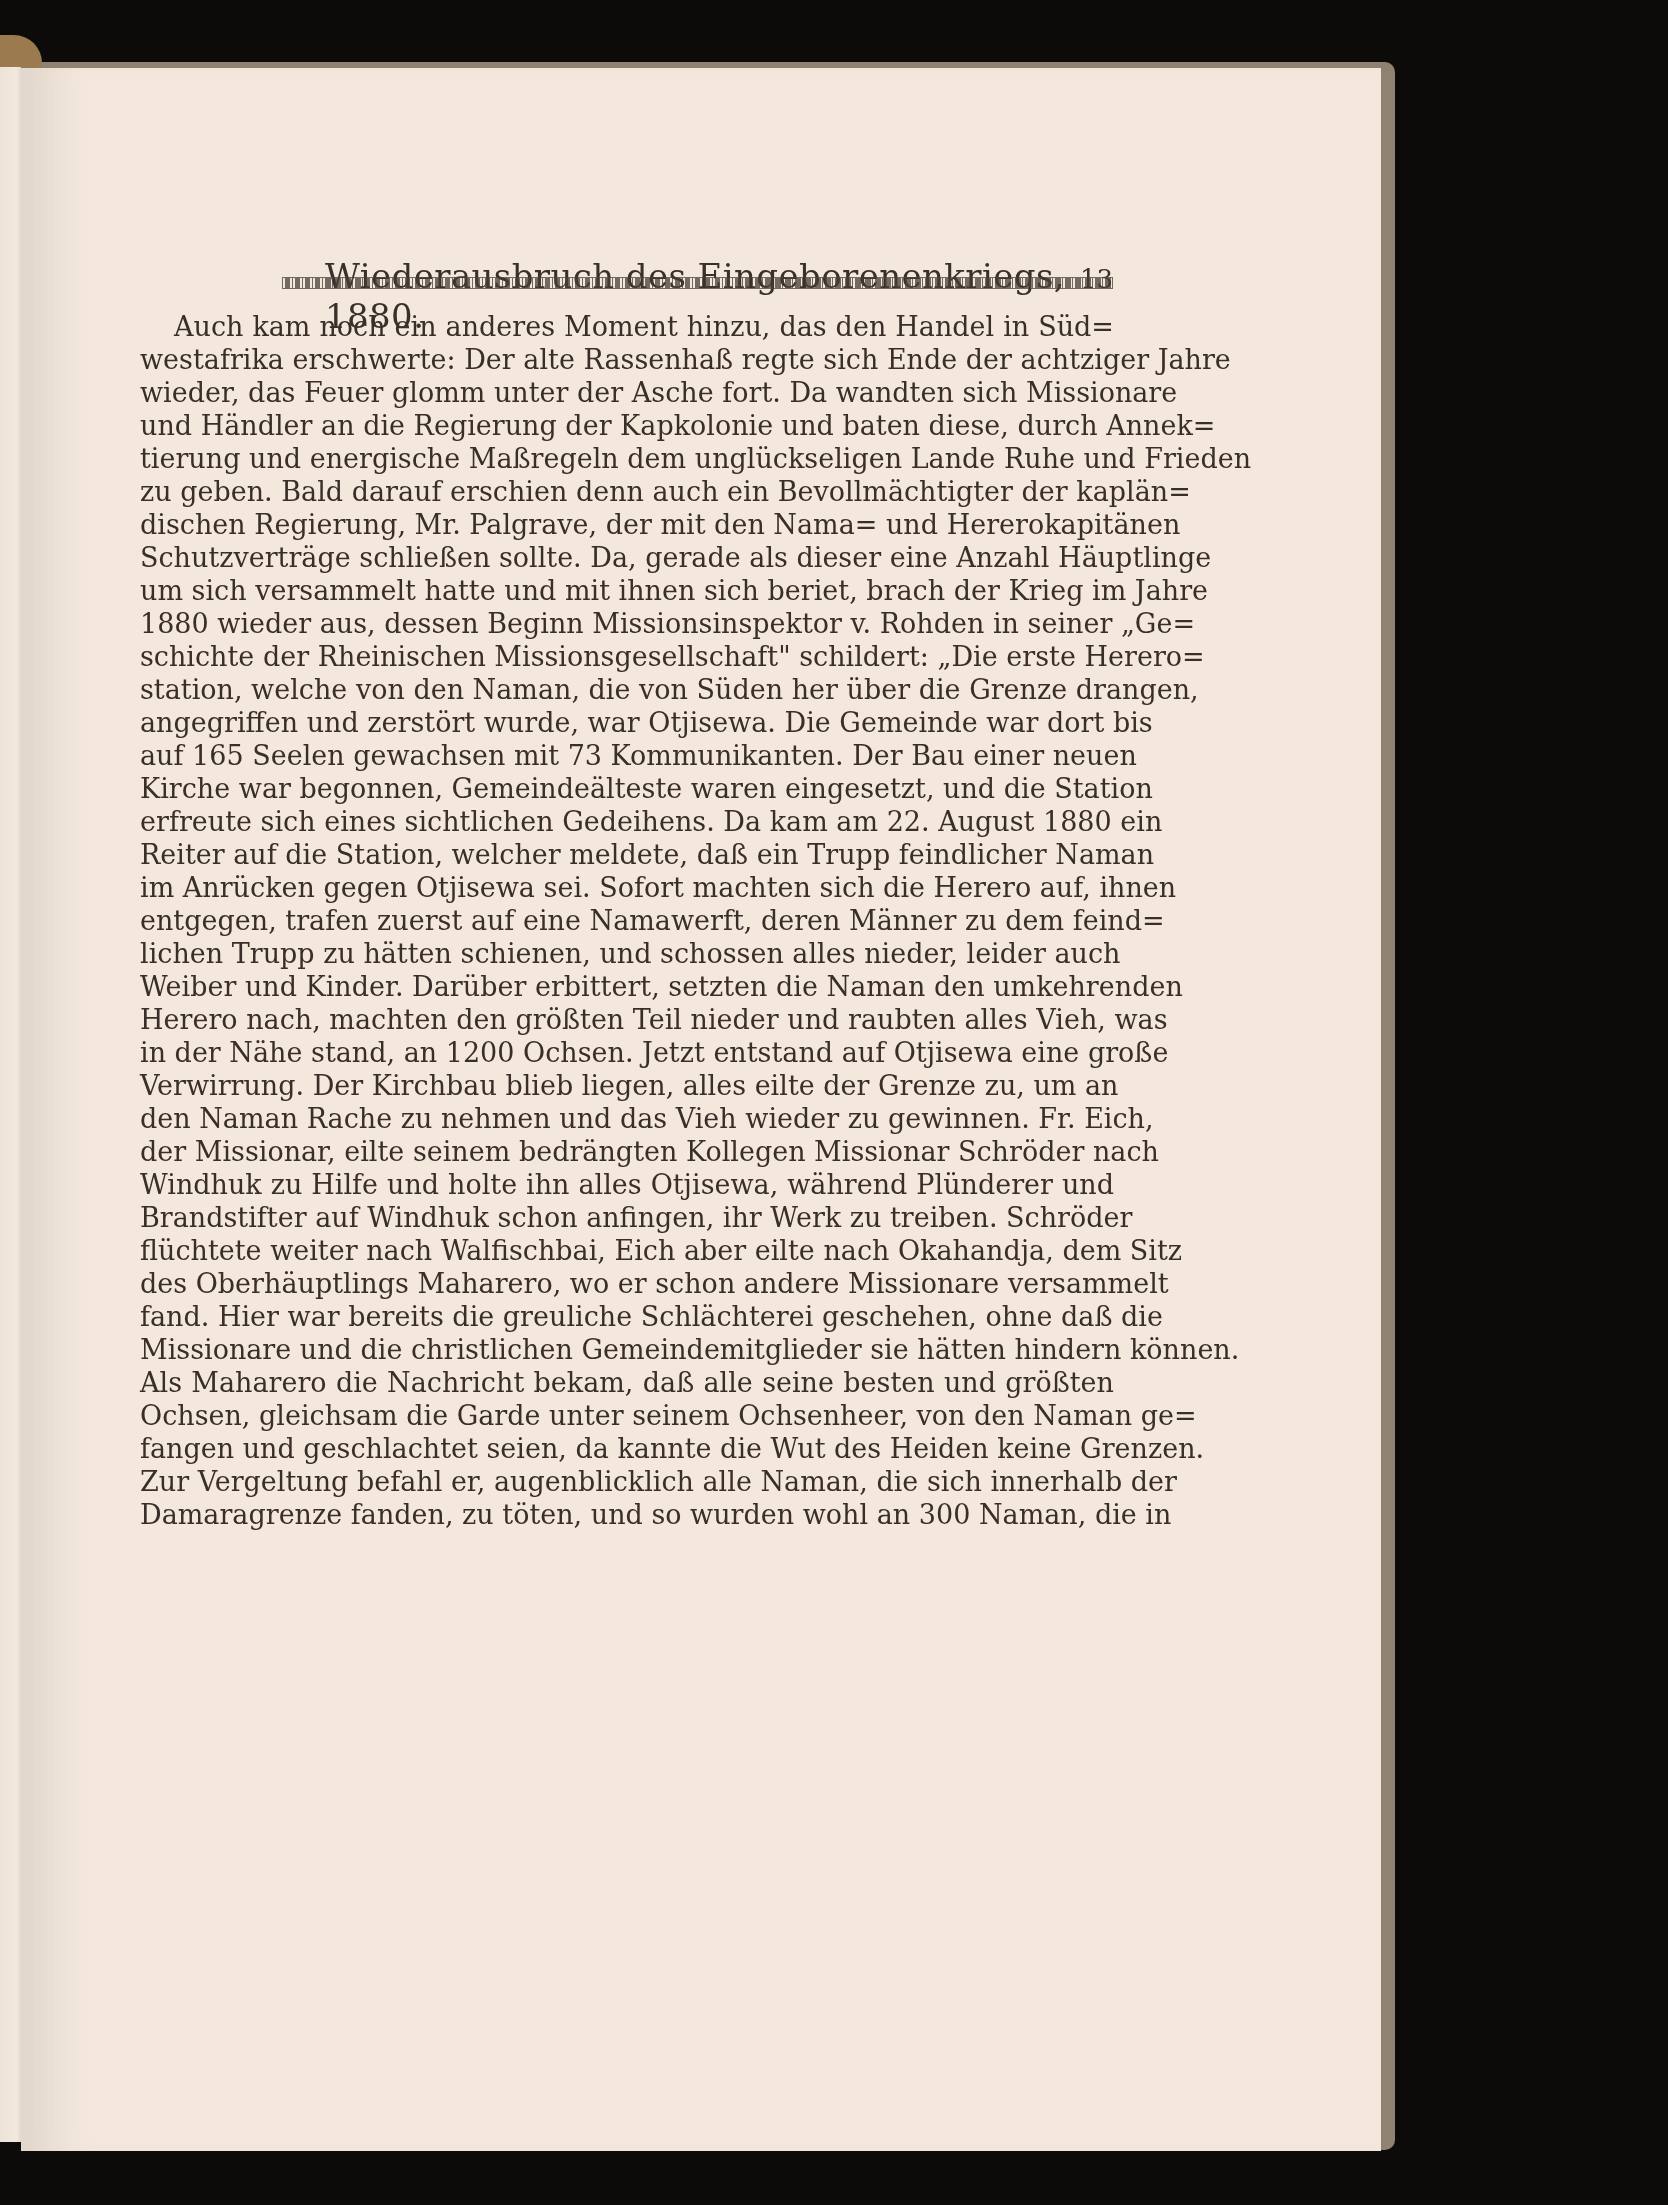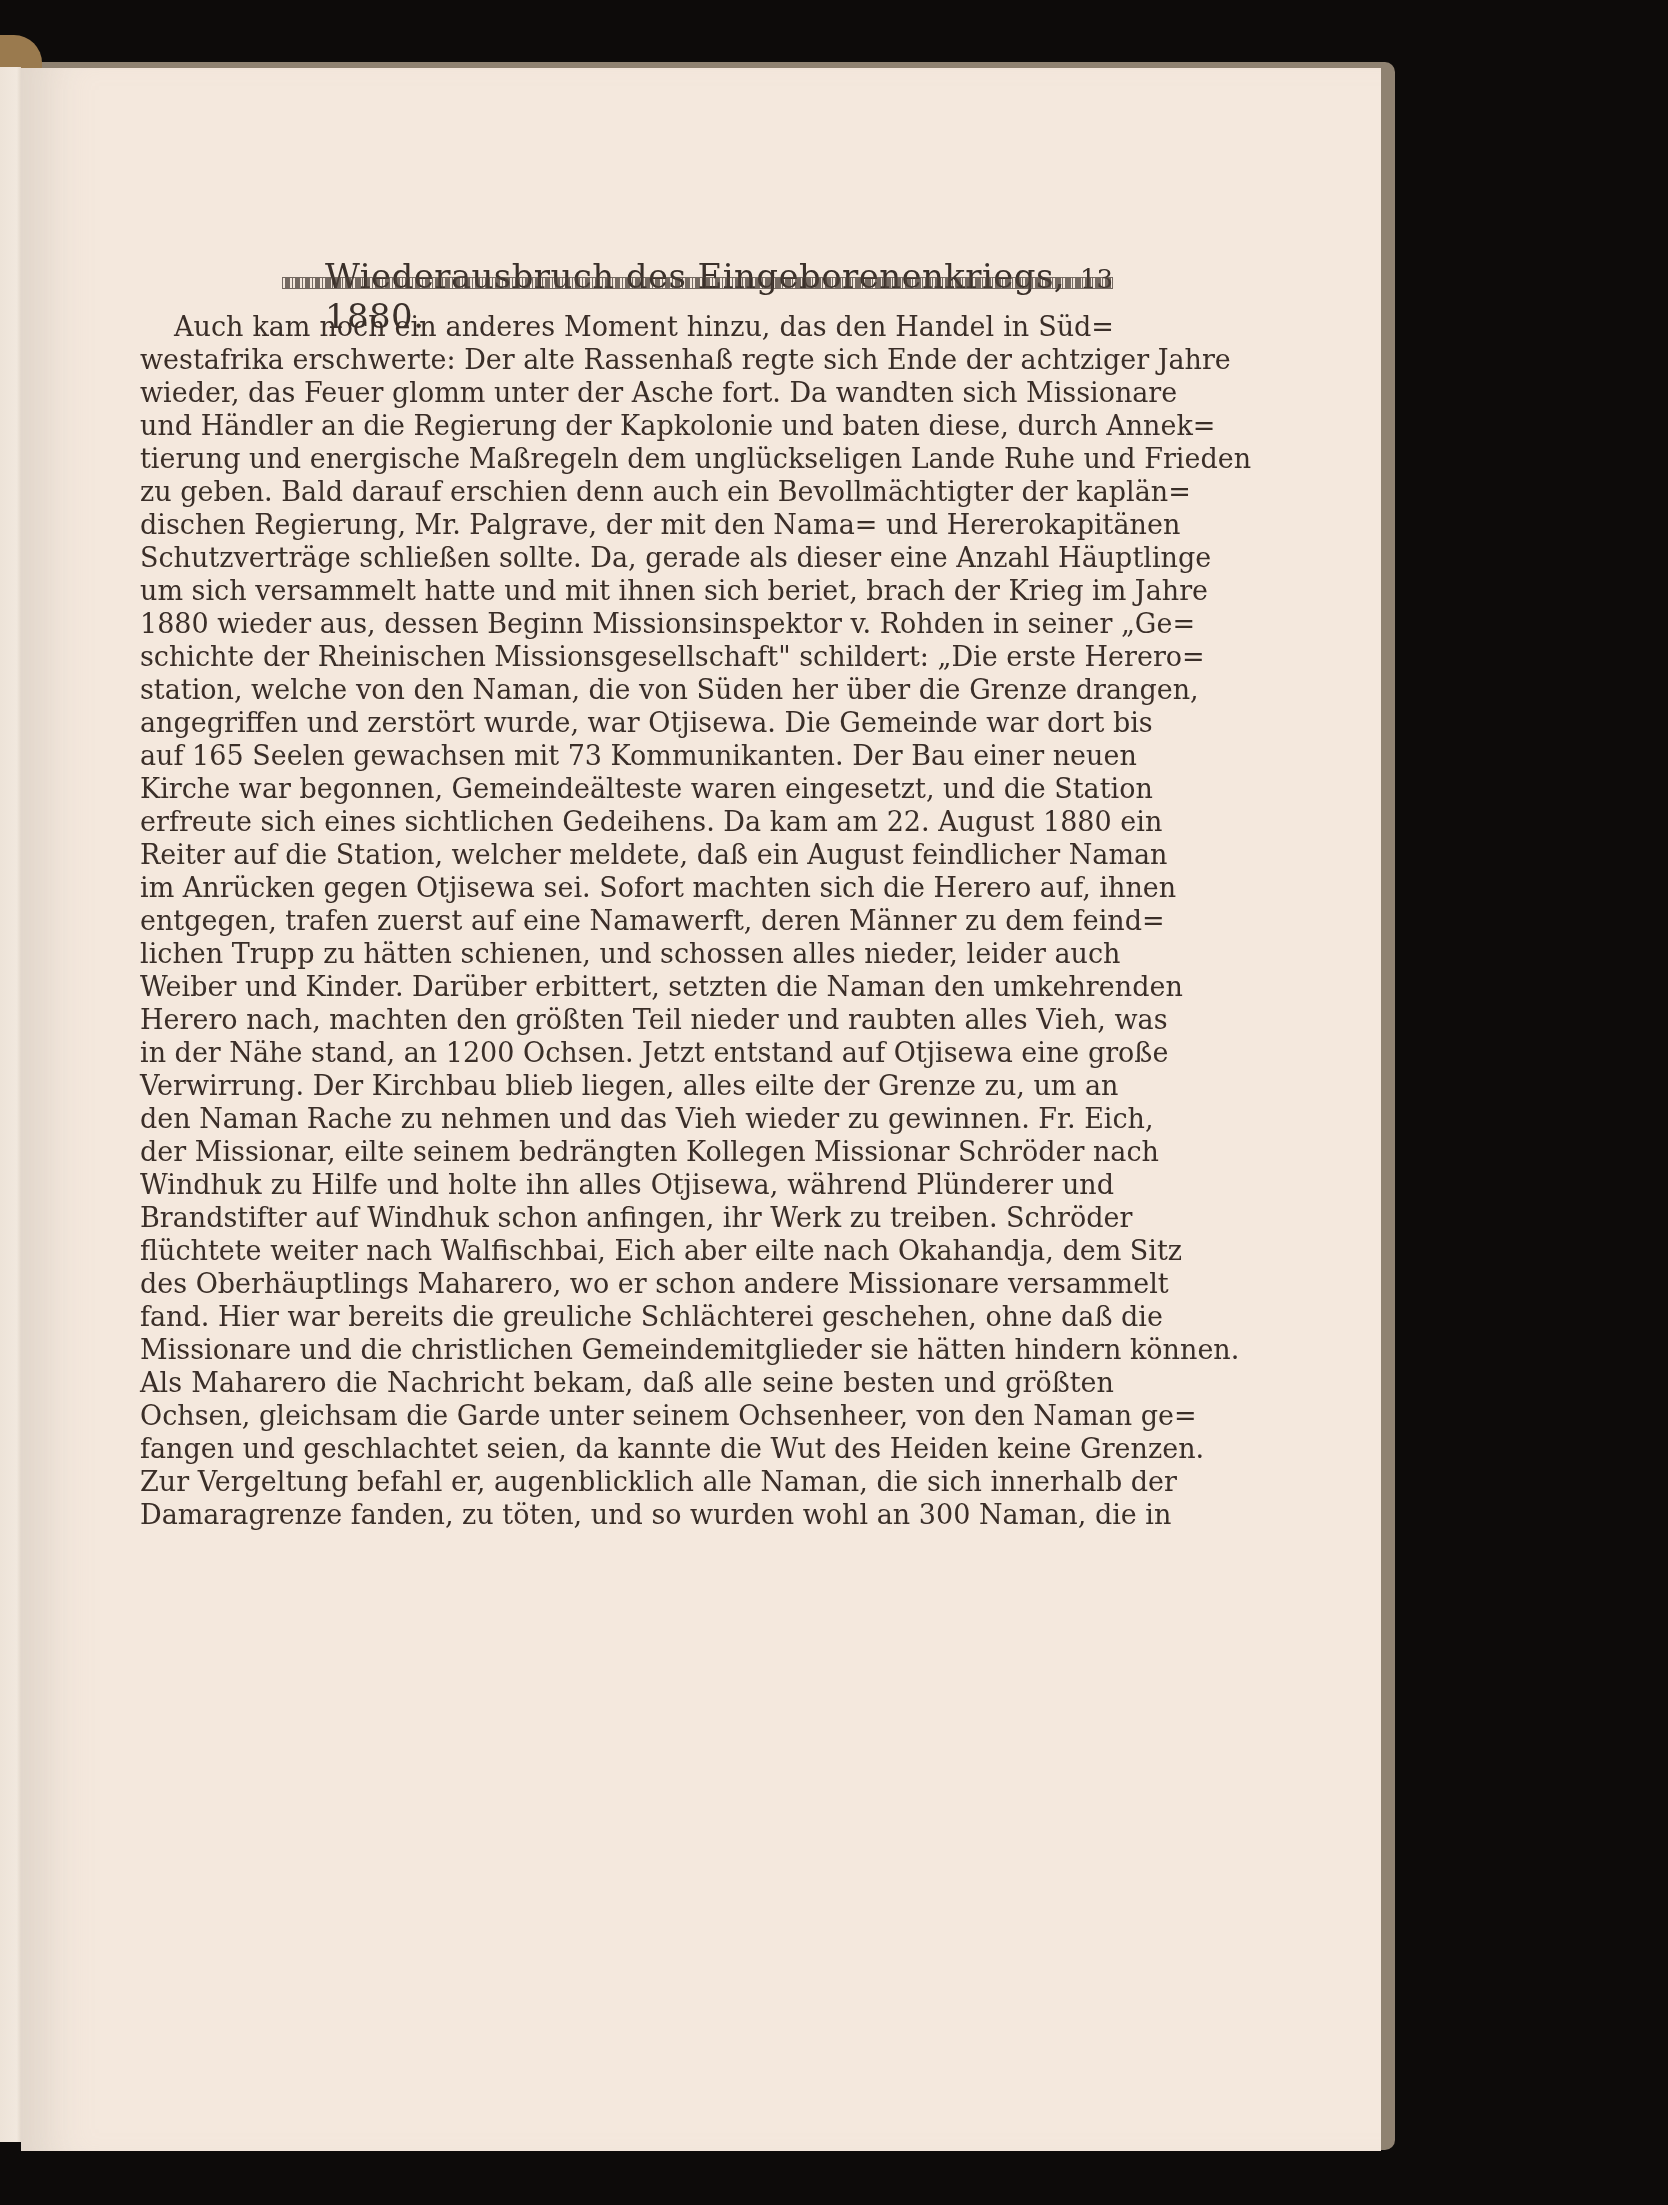--- a/index.html
+++ b/index.html
@@ -76,21 +76,21 @@
   <div class="line">dischen Regierung, Mr. Palgrave, der mit den Nama= und Hererokapitänen</div>
   <div class="line">Schutzverträge schließen sollte. Da, gerade als dieser eine Anzahl Häuptlinge</div>
   <div class="line">um sich versammelt hatte und mit ihnen sich beriet, brach der Krieg im Jahre</div>
   <div class="line">1880 wieder aus, dessen Beginn Missionsinspektor v. Rohden in seiner „Ge=</div>
   <div class="line">schichte der Rheinischen Missionsgesellschaft" schildert: „Die erste Herero=</div>
   <div class="line">station, welche von den Naman, die von Süden her über die Grenze drangen,</div>
   <div class="line">angegriffen und zerstört wurde, war Otjisewa. Die Gemeinde war dort bis</div>
   <div class="line">auf 165 Seelen gewachsen mit 73 Kommunikanten. Der Bau einer neuen</div>
   <div class="line">Kirche war begonnen, Gemeindeälteste waren eingesetzt, und die Station</div>
   <div class="line">erfreute sich eines sichtlichen Gedeihens. Da kam am 22. August 1880 ein</div>
-  <div class="line">Reiter auf die Station, welcher meldete, daß ein August feindlicher Naman</div>
+  <div class="line">Reiter auf die Station, welcher meldete, daß ein Trupp feindlicher Naman</div>
   <div class="line">im Anrücken gegen Otjisewa sei. Sofort machten sich die Herero auf, ihnen</div>
   <div class="line">entgegen, trafen zuerst auf eine Namawerft, deren Männer zu dem feind=</div>
   <div class="line">lichen Trupp zu hätten schienen, und schossen alles nieder, leider auch</div>
   <div class="line">Weiber und Kinder. Darüber erbittert, setzten die Naman den umkehrenden</div>
   <div class="line">Herero nach, machten den größten Teil nieder und raubten alles Vieh, was</div>
   <div class="line">in der Nähe stand, an 1200 Ochsen. Jetzt entstand auf Otjisewa eine große</div>
   <div class="line">Verwirrung. Der Kirchbau blieb liegen, alles eilte der Grenze zu, um an</div>
   <div class="line">den Naman Rache zu nehmen und das Vieh wieder zu gewinnen. Fr. Eich,</div>
   <div class="line">der Missionar, eilte seinem bedrängten Kollegen Missionar Schröder nach</div>
   <div class="line">Windhuk zu Hilfe und holte ihn alles Otjisewa, während Plünderer und</div>

